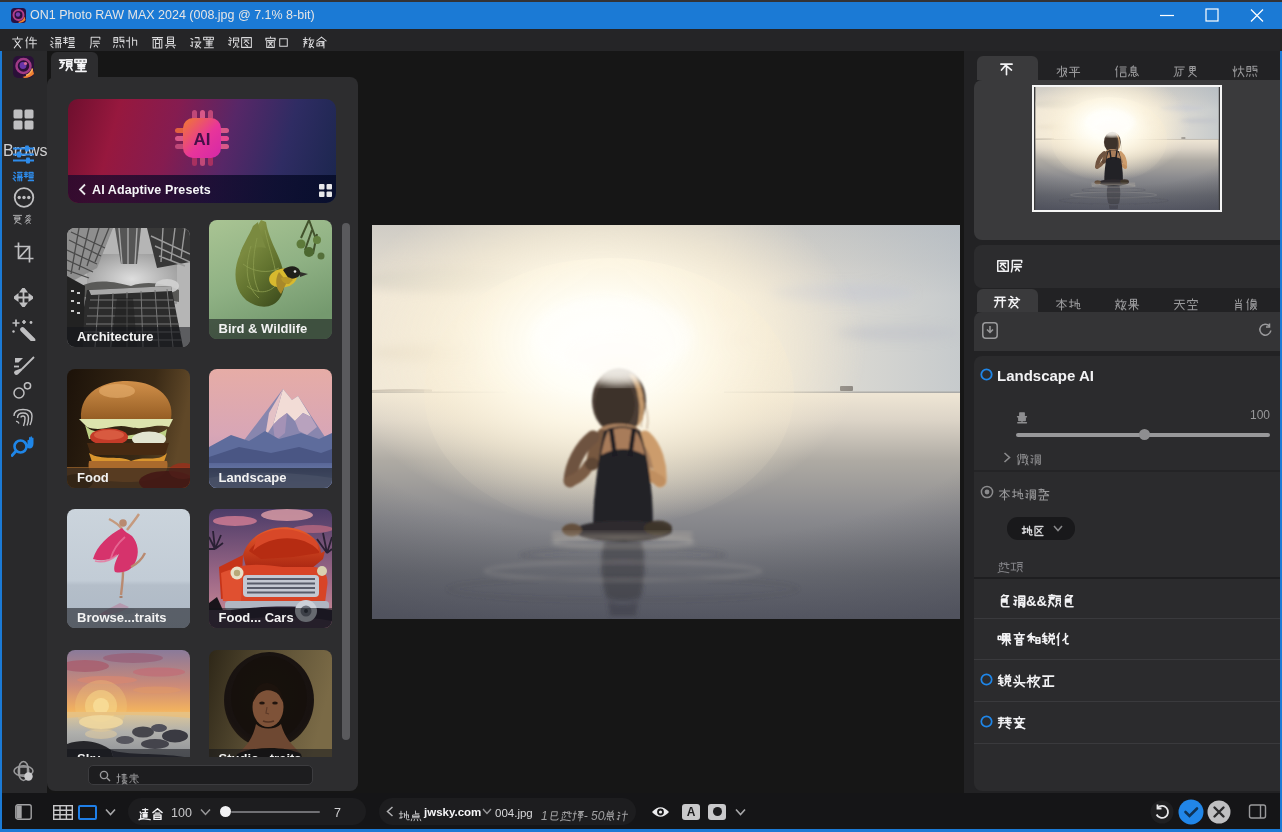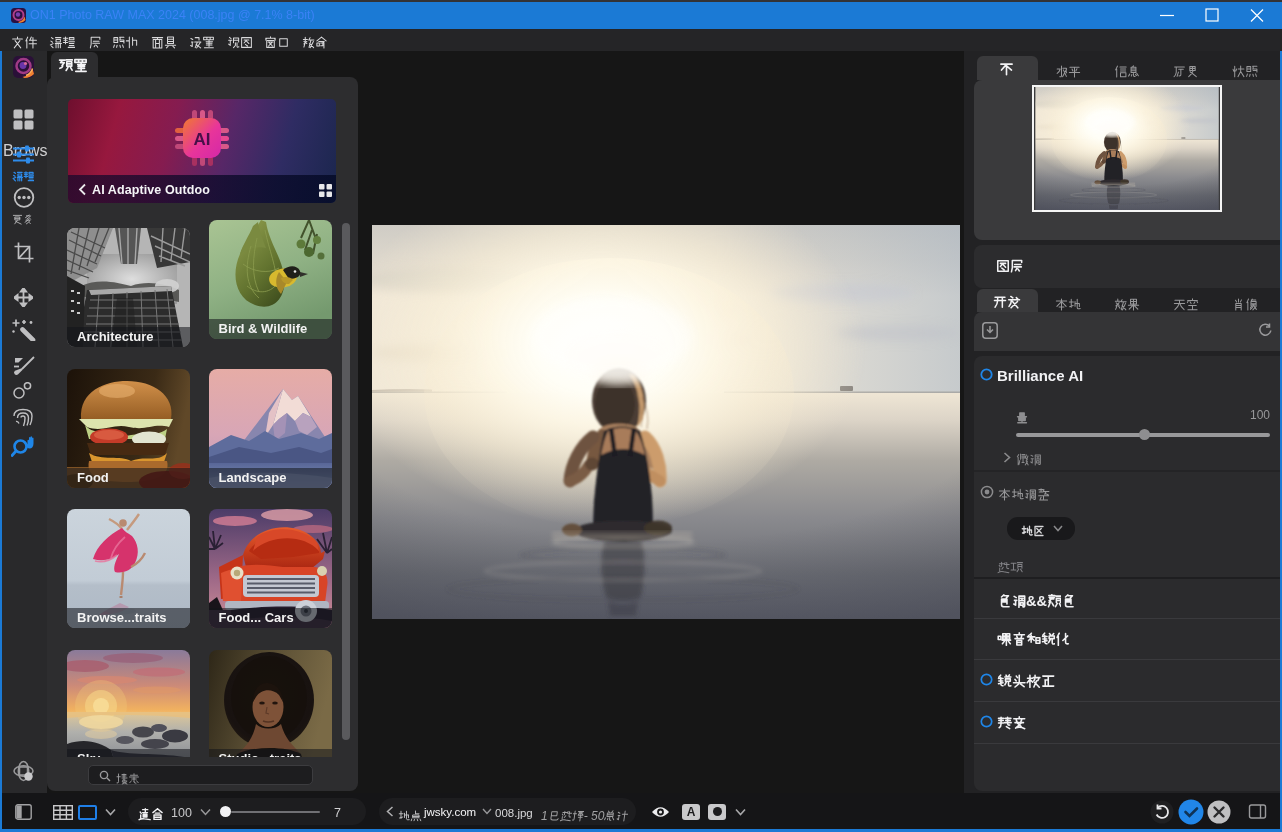--- a/index.html
+++ b/index.html
@@ -9,21 +9,21 @@
 </style></head><body>
 <div class="abs" style="left:0;top:0;width:1282px;height:832px;background:#161616">
 <div style="position:absolute;left:0px;top:0px;width:1282px;height:2px;background:#333336"></div>
 <div style="position:absolute;left:0px;top:2px;width:1282px;height:27px;background:#1b7ad5"></div>
 <svg class="abs" style="left:11px;top:8px" width="15" height="15" viewBox="0 0 15 15">
 <rect x="0" y="0" width="15" height="15" rx="3.5" fill="#2a1040"></rect>
 <circle cx="7.5" cy="7" r="5" fill="none" stroke="#b03f8a" stroke-width="2"></circle>
 <circle cx="7" cy="6.5" r="2.2" fill="#7a3fb0"></circle>
 <path d="M7 14 Q12 13 13.5 8.5 L14.5 12 Q12 15 8.5 15 Z" fill="#f08030"></path>
 </svg>
-<div style="position:absolute;left:30px;top:2px;width:700px;height:27px;color:#3b82f6;font-size:12.5px;line-height:27px">ON1 Photo RAW MAX 2024 (008.jpg @ 7.1% 8-bit)</div>
+<div style="position:absolute;left:30px;top:2px;width:700px;height:27px;color:#e5e5e5;font-size:12.5px;line-height:27px">ON1 Photo RAW MAX 2024 (008.jpg @ 7.1% 8-bit)</div>
 <svg class="abs" style="left:1150px;top:2px" width="125" height="27" viewBox="0 0 125 27">
 <g stroke="#ffffff" stroke-width="1.2" fill="none">
 <path d="M10 13.5 H24"></path>
 <rect x="56" y="7" width="12" height="12"></rect>
 <path d="M101 7.5 L113 19.5 M113 7.5 L101 19.5"></path>
 </g>
     </svg>
 <div style="position:absolute;left:0px;top:29px;width:1282px;height:22px;background:#252527"></div>
 <div style="position:absolute;left:11px;top:33px;width:28px;height:14px;"><svg width="13" height="13" viewBox="0 0 96 96" style="vertical-align:-2px">
         <g fill="none" stroke="#d9d9db" stroke-width="7.5" stroke-linecap="round" stroke-linejoin="round">
@@ -224,21 +224,21 @@
 <div style="position:absolute;left:51px;top:52px;width:47px;height:26px;background:#2d2d2f;border-radius:6px 6px 0 0"></div>
 <div style="position:absolute;left:58px;top:57px;width:34px;height:16px;"><svg width="15" height="15" viewBox="0 0 96 96" style="vertical-align:-2px">
         <g fill="none" stroke="#f5f5f7" stroke-width="10.5" stroke-linecap="round" stroke-linejoin="round">
           <path d="M10 14H44M28 14L16 30H40L26 48M30 48Q30 62 12 66M52 12H92M56 24H88M56 24V52M88 24V52M56 38H88M56 52H88M64 60L52 80M80 60L90 78"></path>
         </g>
       </svg><svg width="15" height="15" viewBox="0 0 96 96" style="vertical-align:-2px">
         <g fill="none" stroke="#f5f5f7" stroke-width="10.5" stroke-linecap="round" stroke-linejoin="round">
           <path d="M12 10H84M12 10V28M36 10V28M60 10V28M84 10V28M12 28H84M30 42H78M52 34V78M32 54H74M32 66H74M18 86H84"></path>
         </g>
       </svg></div>
-<div style="position:absolute;left:68px;top:99px;width:268px;height:104px;border-radius:5px;overflow:hidden;background:linear-gradient(105deg,#6e0f2e 0%,#97183e 18%,#851c50 38%,#572767 58%,#2f2c63 78%,#1a264d 100%)">
+<div style="position:absolute;left:68px;top:99px;width:268px;height:104px;border-radius:10px;overflow:hidden;background:linear-gradient(105deg,#6e0f2e 0%,#97183e 18%,#851c50 38%,#572767 58%,#2f2c63 78%,#1a264d 100%)">
       <div style="position:absolute;left:0px;top:76px;width:268px;height:28px;background:linear-gradient(90deg,rgba(22,8,44,0.72),rgba(4,10,38,0.82))"></div>
       <svg style="position:absolute;left:104px;top:10px" width="60" height="58" viewBox="0 0 60 58">
  <defs>
           <linearGradient id="chip" x1="0" y1="0" x2="1" y2="1">
             <stop offset="0" stop-color="#f07a30"></stop>
             <stop offset="0.55" stop-color="#e8359a"></stop>
             <stop offset="1" stop-color="#d428a8"></stop>
           </linearGradient>
         </defs>
  <g fill="#b02468">
@@ -254,21 +254,21 @@
  <rect x="47" y="19" width="10" height="5" rx="2.5" fill="#d85888"></rect>
           <rect x="47" y="27" width="10" height="5" rx="2.5" fill="#e84890"></rect>
           <rect x="47" y="35" width="10" height="5" rx="2.5" fill="#d85888"></rect>
  </g>
  <rect x="11" y="9" width="38" height="40" rx="10" fill="url(#chip)"></rect>
  <text x="30" y="36" font-size="17" font-weight="bold" fill="#471048" text-anchor="middle" font-family="Liberation Sans">AI</text>
  </svg>
       <svg style="position:absolute;left:10px;top:84px" width="9" height="13" viewBox="0 0 9 13">
         <path d="M7 1.5 L2 6.5 L7 11.5" stroke="#e8e8ea" stroke-width="1.8" fill="none"></path>
       </svg>
-      <div style="position:absolute;left:24px;top:84px;width:180px;height:15px;color:#f5f5f7;font-weight:bold;font-size:12.5px;letter-spacing:0.1px">AI Adaptive Outdoo</div>
+      <div style="position:absolute;left:24px;top:84px;width:180px;height:15px;color:#f5f5f7;font-weight:bold;font-size:12.5px;letter-spacing:0.1px">AI Adaptive Presets</div>
       <svg style="position:absolute;left:251px;top:85px" width="13" height="13" viewBox="0 0 13 13">
         <g fill="#e8e8ea">
           <rect x="0" y="0" width="5.5" height="5.5" rx="1"></rect>
           <rect x="7.5" y="0" width="5.5" height="5.5" rx="1"></rect>
           <rect x="0" y="7.5" width="5.5" height="5.5" rx="1"></rect>
           <rect x="7.5" y="7.5" width="5.5" height="5.5" rx="1"></rect>
         </g>
       </svg>
     </div>
 <div class="tile" style="left:67px;top:228px">
@@ -776,21 +776,21 @@
 <svg class="abs" style="left:1258px;top:323px" width="14" height="14" viewBox="0 0 14 14">
 <g stroke="#9a9a9c" stroke-width="1.5" fill="none">
         <path d="M11.5 3 A5.5 5.5 0 1 0 12.8 7.5"></path>
         <path d="M11.5 0.5 V4 H8"></path>
       </g>
     </svg>
 <div style="position:absolute;left:974px;top:356px;width:306px;height:435px;background:#2b2b2d;border-radius:8px 0 0 8px"></div>
 <svg class="abs" style="left:980px;top:368px" width="13" height="13" viewBox="0 0 13 13">
       <circle cx="6.5" cy="6.5" r="5.2" fill="none" stroke="#1f86e8" stroke-width="1.8"></circle>
     </svg>
-<div style="position:absolute;left:997px;top:367px;width:120px;height:17px;color:#f2f2f4;font-weight:bold;font-size:15px">Brilliance AI</div>
+<div style="position:absolute;left:997px;top:367px;width:120px;height:17px;color:#f2f2f4;font-weight:bold;font-size:15px">Landscape AI</div>
 <div style="position:absolute;left:1016px;top:408px;width:20px;height:13px;"><svg width="12" height="12" viewBox="0 0 96 96" style="vertical-align:-2px">
         <g fill="none" stroke="#8e8e90" stroke-width="10.5" stroke-linecap="round" stroke-linejoin="round">
           <path d="M30 8H66V30H30ZM30 19H66M12 38H84M22 48H74M22 48V68M74 48V68M22 58H74M22 68H74M48 38V78M14 86H84"></path>
         </g>
       </svg></div>
 <div style="position:absolute;left:1240px;top:408px;width:30px;height:13px;color:#98989a;font-size:12px;text-align:right">100</div>
 <div style="position:absolute;left:1016px;top:433px;width:254px;height:3.5px;background:#98989a;border-radius:2px"></div>
 <div class="abs" style="left:1138.5px;top:429px;width:11px;height:11px;border-radius:6px;background:#8e8e90"></div>
 <svg class="abs" style="left:1003px;top:452px" width="8" height="11" viewBox="0 0 8 11">
       <path d="M1.5 1 L6.5 5.5 L1.5 10" stroke="#8a8a8c" stroke-width="1.6" fill="none"></path>
@@ -962,25 +962,25 @@
     </svg>
 <div style="position:absolute;left:398px;top:806px;width:28px;height:13px;"><svg width="12" height="12" viewBox="0 0 96 96" style="vertical-align:-2px">
         <g fill="none" stroke="#c0c0c2" stroke-width="7.5" stroke-linecap="round" stroke-linejoin="round">
           <path d="M24 10V68M10 30H40M12 64L38 56M52 26V60M52 40H80M68 10V70Q68 84 90 78M84 40V62"></path>
         </g>
       </svg><svg width="12" height="12" viewBox="0 0 96 96" style="vertical-align:-2px">
         <g fill="none" stroke="#c0c0c2" stroke-width="7.5" stroke-linecap="round" stroke-linejoin="round">
           <path d="M44 8V30M44 30H72M24 40H72V62H24ZM24 52H72M14 72L10 86M36 74L32 86M58 74L62 86M80 72L86 86"></path>
         </g>
       </svg></div>
-<div style="position:absolute;left:424px;top:806px;width:58px;height:13px;color:#f5f5f7;font-weight:normal;font-size:11.5px;letter-spacing:0px">jwsky.com</div>
+<div style="position:absolute;left:424px;top:806px;width:58px;height:13px;color:#f5f5f7;font-weight:bold;font-size:11.5px;letter-spacing:0px">jwsky.com</div>
 <svg class="abs" style="left:482px;top:808px" width="10" height="7" viewBox="0 0 10 7">
       <path d="M1 1 L5 5.5 L9 1" stroke="#98989a" stroke-width="1.4" fill="none"></path>
     </svg>
-<div style="position:absolute;left:495px;top:807px;width:45px;height:12px;color:#d8d8da;font-size:11.5px">008.jpg</div>
+<div style="position:absolute;left:495px;top:807px;width:45px;height:12px;color:#d8d8da;font-size:11.5px">004.jpg</div>
 <div style="position:absolute;left:541px;top:806px;width:92px;height:13px;font-style:italic"><span style="font-size:12px;color:#a0a0a2;font-weight:normal;font-style:italic">1</span><svg width="12" height="12" viewBox="0 0 96 96" style="vertical-align:-2px">
         <g fill="none" stroke="#a0a0a2" stroke-width="7.5" stroke-linecap="round" stroke-linejoin="round" transform="skewX(-8)" transform-origin="48 48">
           <path d="M26 14H70M70 14V46M26 14V46M26 46H70M26 46V66Q26 80 44 80H72Q84 80 84 68"></path>
         </g>
       </svg><svg width="12" height="12" viewBox="0 0 96 96" style="vertical-align:-2px">
         <g fill="none" stroke="#a0a0a2" stroke-width="7.5" stroke-linecap="round" stroke-linejoin="round" transform="skewX(-8)" transform-origin="48 48">
           <path d="M34 10V38M18 20H52M60 12L54 24M58 26H90M72 12V46Q72 58 86 56M46 46L36 60M16 32L24 42M20 52V72M8 86Q28 74 50 80L88 86"></path>
         </g>
       </svg><svg width="12" height="12" viewBox="0 0 96 96" style="vertical-align:-2px">
         <g fill="none" stroke="#a0a0a2" stroke-width="7.5" stroke-linecap="round" stroke-linejoin="round" transform="skewX(-8)" transform-origin="48 48">

